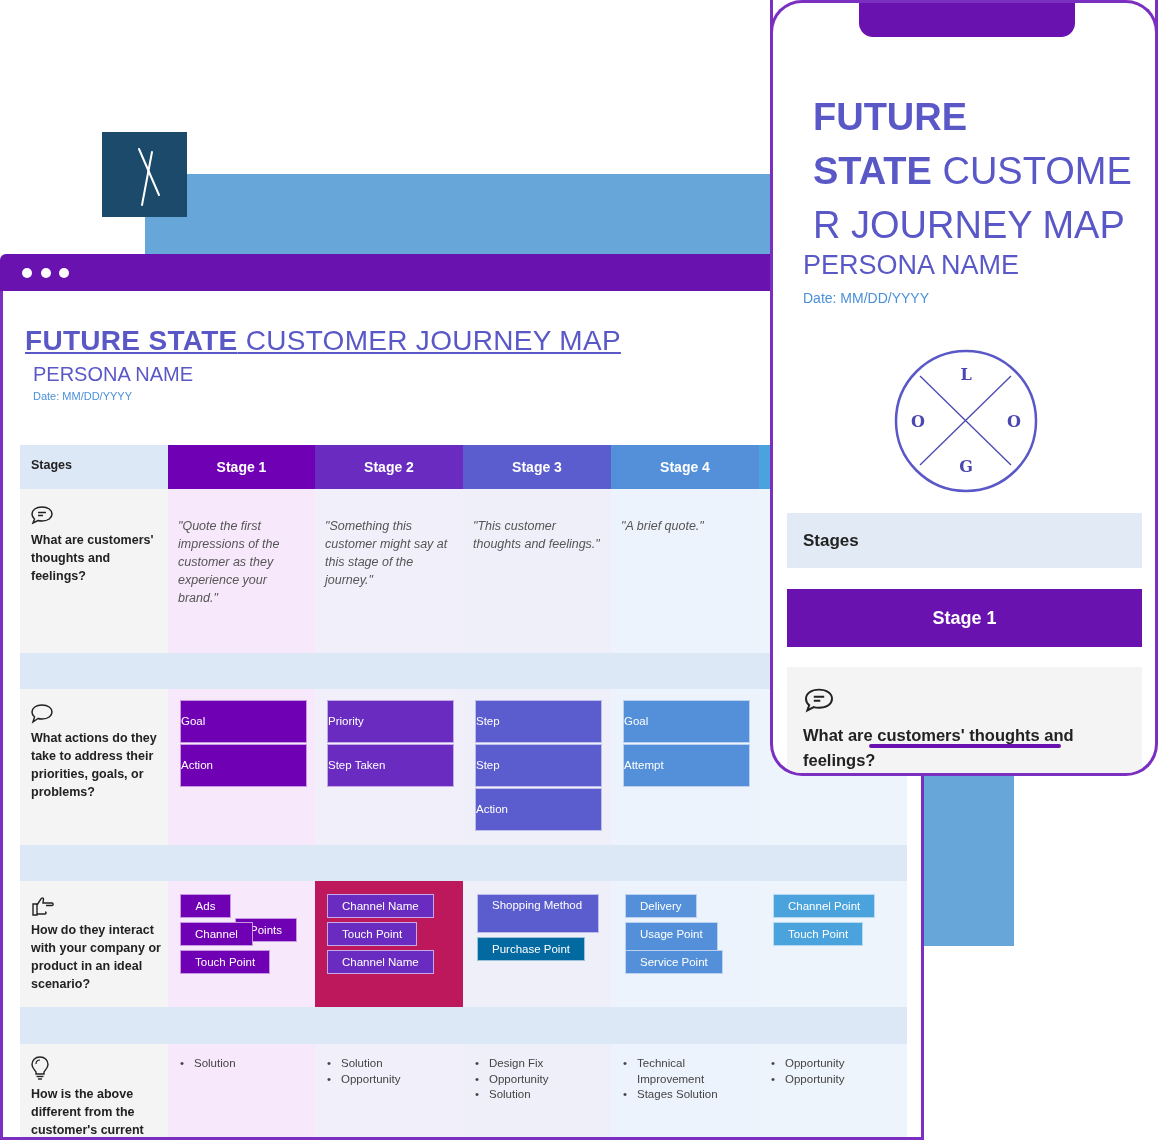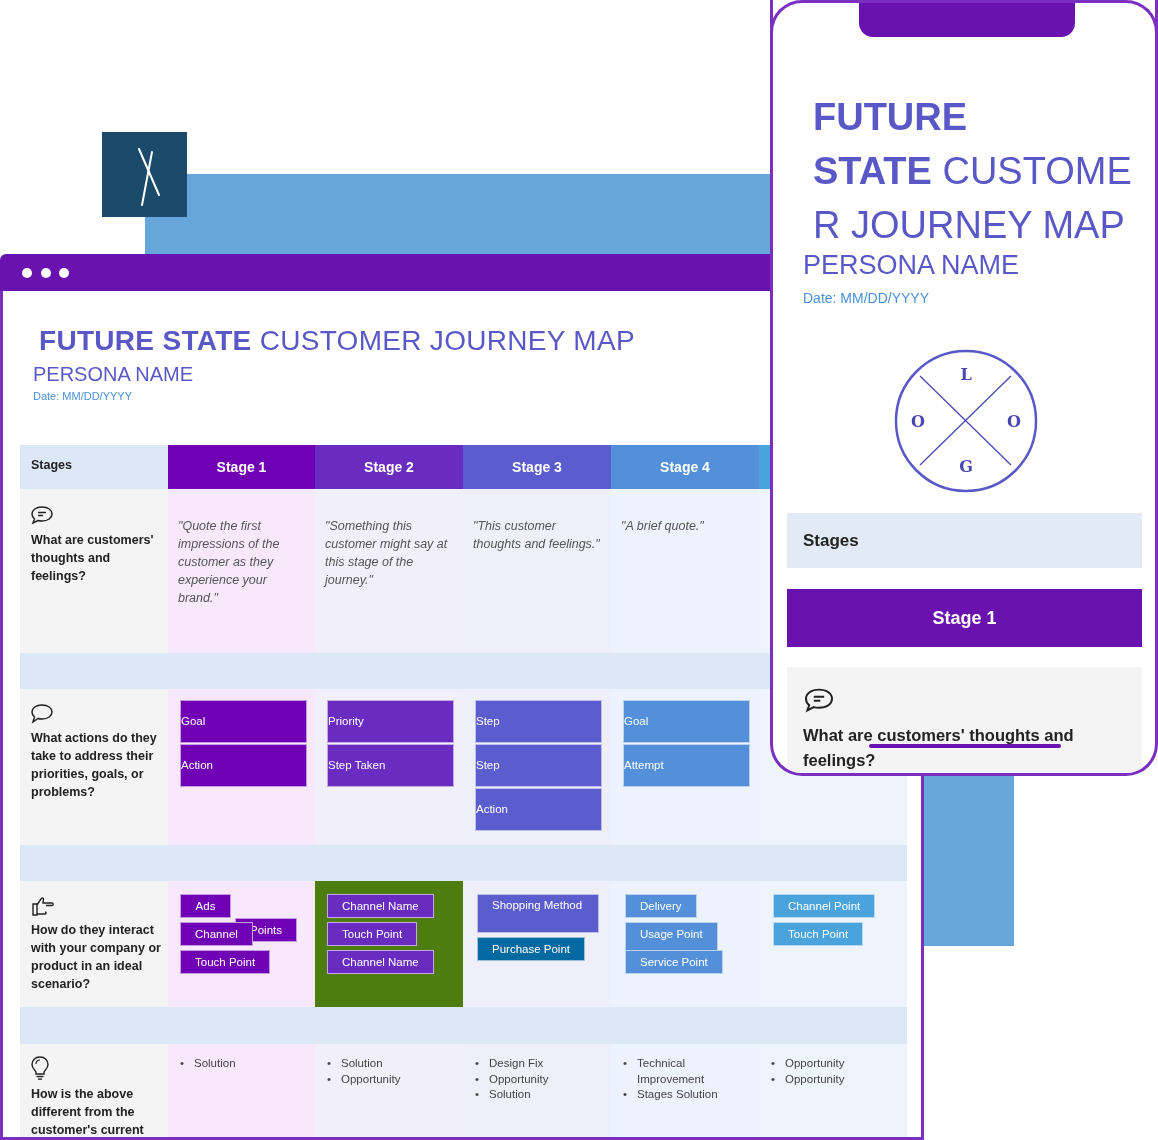--- a/index.html
+++ b/index.html
@@ -9,21 +9,21 @@
   .deco-dark { position: absolute; left: 102px; top: 132px; width: 85px; height: 85px; background: #1b4a6b; z-index: 2; }
   .deco-dark svg { position: absolute; left: 0; top: 0; }
   .deco-blue-top { position: absolute; left: 145px; top: 174px; width: 640px; height: 90px; background: #66a6d9; z-index: 1; }
   .deco-blue-right { position: absolute; left: 920px; top: 760px; width: 94px; height: 186px; background: #66a6d9; z-index: 1; }
 
   .desktop { position: absolute; left: 0; top: 254px; width: 924px; height: 886px; z-index: 3; }
   .titlebar { position: absolute; left: 0; top: 0; width: 924px; height: 37px; background: #6a12b0; border-radius: 6px 6px 0 0; }
   .dot { position: absolute; top: 14px; width: 10px; height: 10px; border-radius: 50%; background: #fff; }
   .win-body { position: absolute; left: 0; top: 37px; width: 924px; height: 849px; background: #fff; border-left: 3px solid #7b2fc0; border-right: 3px solid #7b2fc0; border-bottom: 3px solid #7b2fc0; overflow: hidden; }
 
-  .doc-title { position: absolute; left: 36px; top: 34px; font-size: 28px; color: #5a58c7; letter-spacing: 0.3px; white-space: nowrap; }
+  .doc-title { position: absolute; left: 22px; top: 34px; font-size: 28px; color: #5a58c7; letter-spacing: 0.3px; white-space: nowrap; text-decoration: underline; }
   .doc-title b { font-weight: 700; }
   .doc-title span.light { font-weight: 400; }
   .doc-persona { position: absolute; left: 30px; top: 72px; font-size: 20px; color: #5a58c7; }
   .doc-date { position: absolute; left: 30px; top: 99px; font-size: 11px; color: #4a90d9; }
 
   .grid { position: absolute; left: 17px; top: 154px; }
   .row { position: absolute; left: 0; }
   .cell { position: absolute; top: 0; height: 100%; }
   .label-cell { left: 0; width: 148px; background: #f4f4f5; }
   .hdr .label-cell { background: #dde8f6; }
@@ -153,21 +153,21 @@
             <path d="M7 10 L11 4 C11.5 2.5 13.5 2.5 13.5 4 L13 8 L22 8 C23.5 8 23.5 10.5 22 10.5 L16 10.5 M7 19 L15 19 C16.5 19 16.5 17 15 17" fill="none" stroke="#222" stroke-width="1.4"></path>
           </svg>
           <div class="q-text" style="top:40px">How do they interact with your company or product in an ideal scenario?</div>
         </div>
         <div class="cell" style="left:148px;width:147px;background:#f7e9fb;">
           <div class="box chip" style="left:12px;top:13px;width:51px;height:24px;background:#7000b3;text-align:center;padding:0;">Ads</div>
           <div class="box chip" style="left:67px;top:13px;width:62px;height:24px;background:#7000b3;text-align:center;padding:0;margin-top:24px;">Points</div>
           <div class="box chip" style="left:12px;top:41px;height:24px;background:#7000b3;">Channel</div>
           <div class="box chip" style="left:12px;top:69px;height:24px;background:#7000b3;">Touch Point</div>
         </div>
-        <div class="cell" style="left:295px;width:148px;background:#4d7c0f;">
+        <div class="cell" style="left:295px;width:148px;background:#be185d;">
           <div class="box chip" style="left:12px;top:13px;height:24px;background:#6a2cc0;">Channel Name</div>
           <div class="box chip" style="left:12px;top:41px;height:24px;background:#6a2cc0;">Touch Point</div>
           <div class="box chip" style="left:12px;top:69px;height:24px;background:#6a2cc0;">Channel Name</div>
         </div>
         <div class="cell" style="left:443px;width:148px;background:#efeffa;">
           <div class="box chip" style="left:14px;top:13px;width:122px;height:39px;background:#5b5ccd;white-space:normal;line-height:15px;padding:3px 0 0 14px;">Shopping Method</div>
           <div class="box chip" style="left:14px;top:56px;height:24px;background:#0369a1;">Purchase Point</div>
         </div>
         <div class="cell" style="left:591px;width:148px;background:#edf3fc;">
           <div class="box chip" style="left:14px;top:13px;height:24px;background:#5390d9;">Delivery</div>

